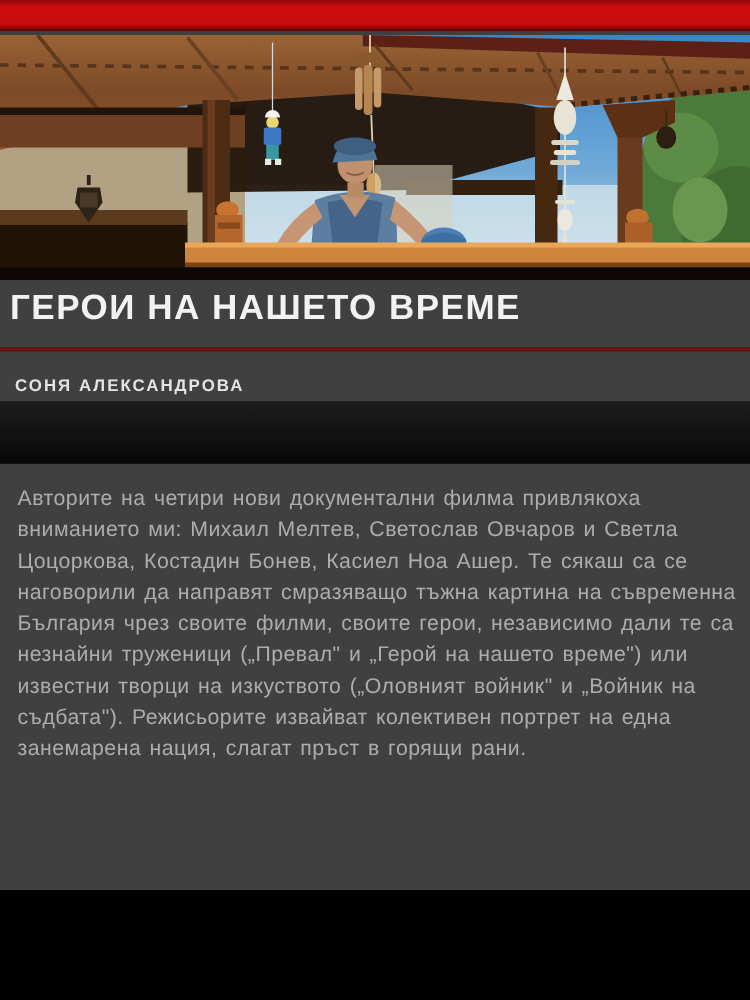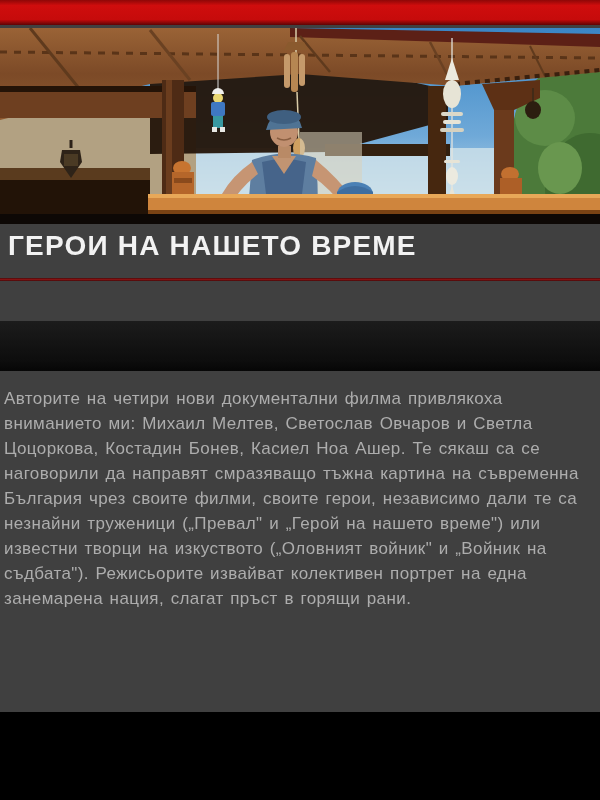--- a/index.html
+++ b/index.html
@@ -9,21 +9,21 @@
         background:linear-gradient(180deg,#8f0707 0%,#cf0d0d 22%,#c60b0b 78%,#5e0404 100%);}
   .photo{position:absolute;top:28px;left:0;width:600px;height:196px;display:block;}
   .title{position:absolute;top:230px;left:8px;width:584px;color:#f2f2f2;
         font-size:28px;font-weight:bold;letter-spacing:1.2px;white-space:nowrap;}
   .divider{position:absolute;top:278px;left:0;width:600px;height:3px;border:0;margin:0;
         background:linear-gradient(180deg,#4a0a0a,#8a1414 55%,#3c0808);}
   .author{position:absolute;top:301px;left:12px;color:#e4e4e4;
         font-size:13.5px;font-weight:bold;letter-spacing:1.6px;white-space:nowrap;}
   .band{position:absolute;top:321px;left:0;width:600px;height:50px;
         background:linear-gradient(180deg,#1c1c1c,#0d0d0d 80%,#060606);}
-  .body-text{position:absolute;top:369px;left:4px;width:582px;color:#adadad;
+  .body-text{position:absolute;top:369px;left:14px;width:582px;color:#adadad;
         font-size:17px;line-height:25px;letter-spacing:0.4px;word-spacing:1.5px;}
   .page-num{position:absolute;top:780px;left:0;width:600px;text-align:center;
         color:#8f8f8f;font-size:11px;font-family:"DejaVu Serif",serif;}
 </style>
 </head>
 <body>
 
 <div class="page">
 
   <div class="red-bar"></div>
@@ -170,19 +170,20 @@
       <rect x="148" y="182" width="452" height="5" fill="#7a4314"></rect>
       <rect x="148" y="186" width="452" height="10" fill="#140c06"></rect>
       <rect x="0" y="186" width="600" height="10" fill="#0d0805"></rect>
     </g>
   </svg>
 
   <div class="title">ГЕРОИ НА НАШЕТО ВРЕМЕ</div>
 
   <hr class="divider">
 
+  <div class="author">СОНЯ АЛЕКСАНДРОВА</div>
 
   <div class="band"></div>
 
   <p class="body-text">Авторите на четири нови документални филма привлякоха вниманието ми: Михаил Мелтев, Светослав Овчаров и Светла Цоцоркова, Костадин Бонев, Касиел Ноа Ашер. Те сякаш са се наговорили да направят смразяващо тъжна картина на съвременна България чрез своите филми, своите герои, независимо дали те са незнайни труженици („Превал" и „Герой на нашето време") или известни творци на изкуството („Оловният войник" и „Войник на съдбата"). Режисьорите извайват колективен портрет на една занемарена нация, слагат пръст в горящи рани.</p>
 
 
 </div>
 
 </body></html>

